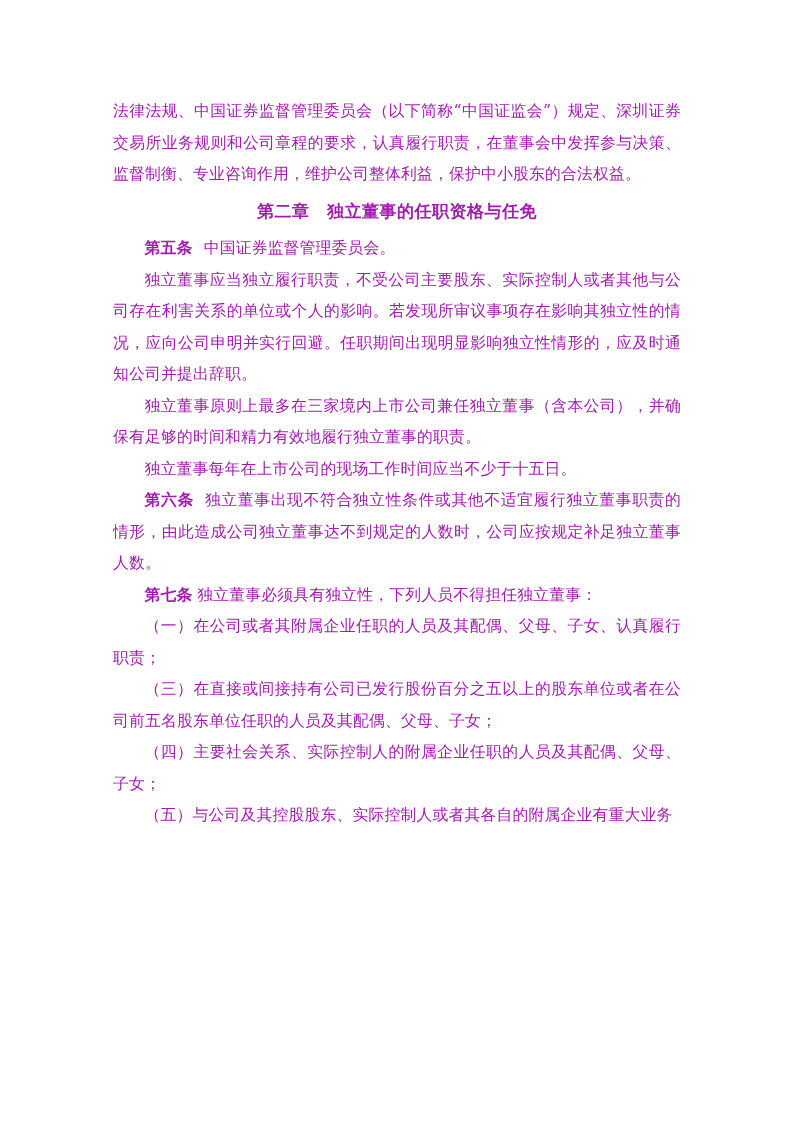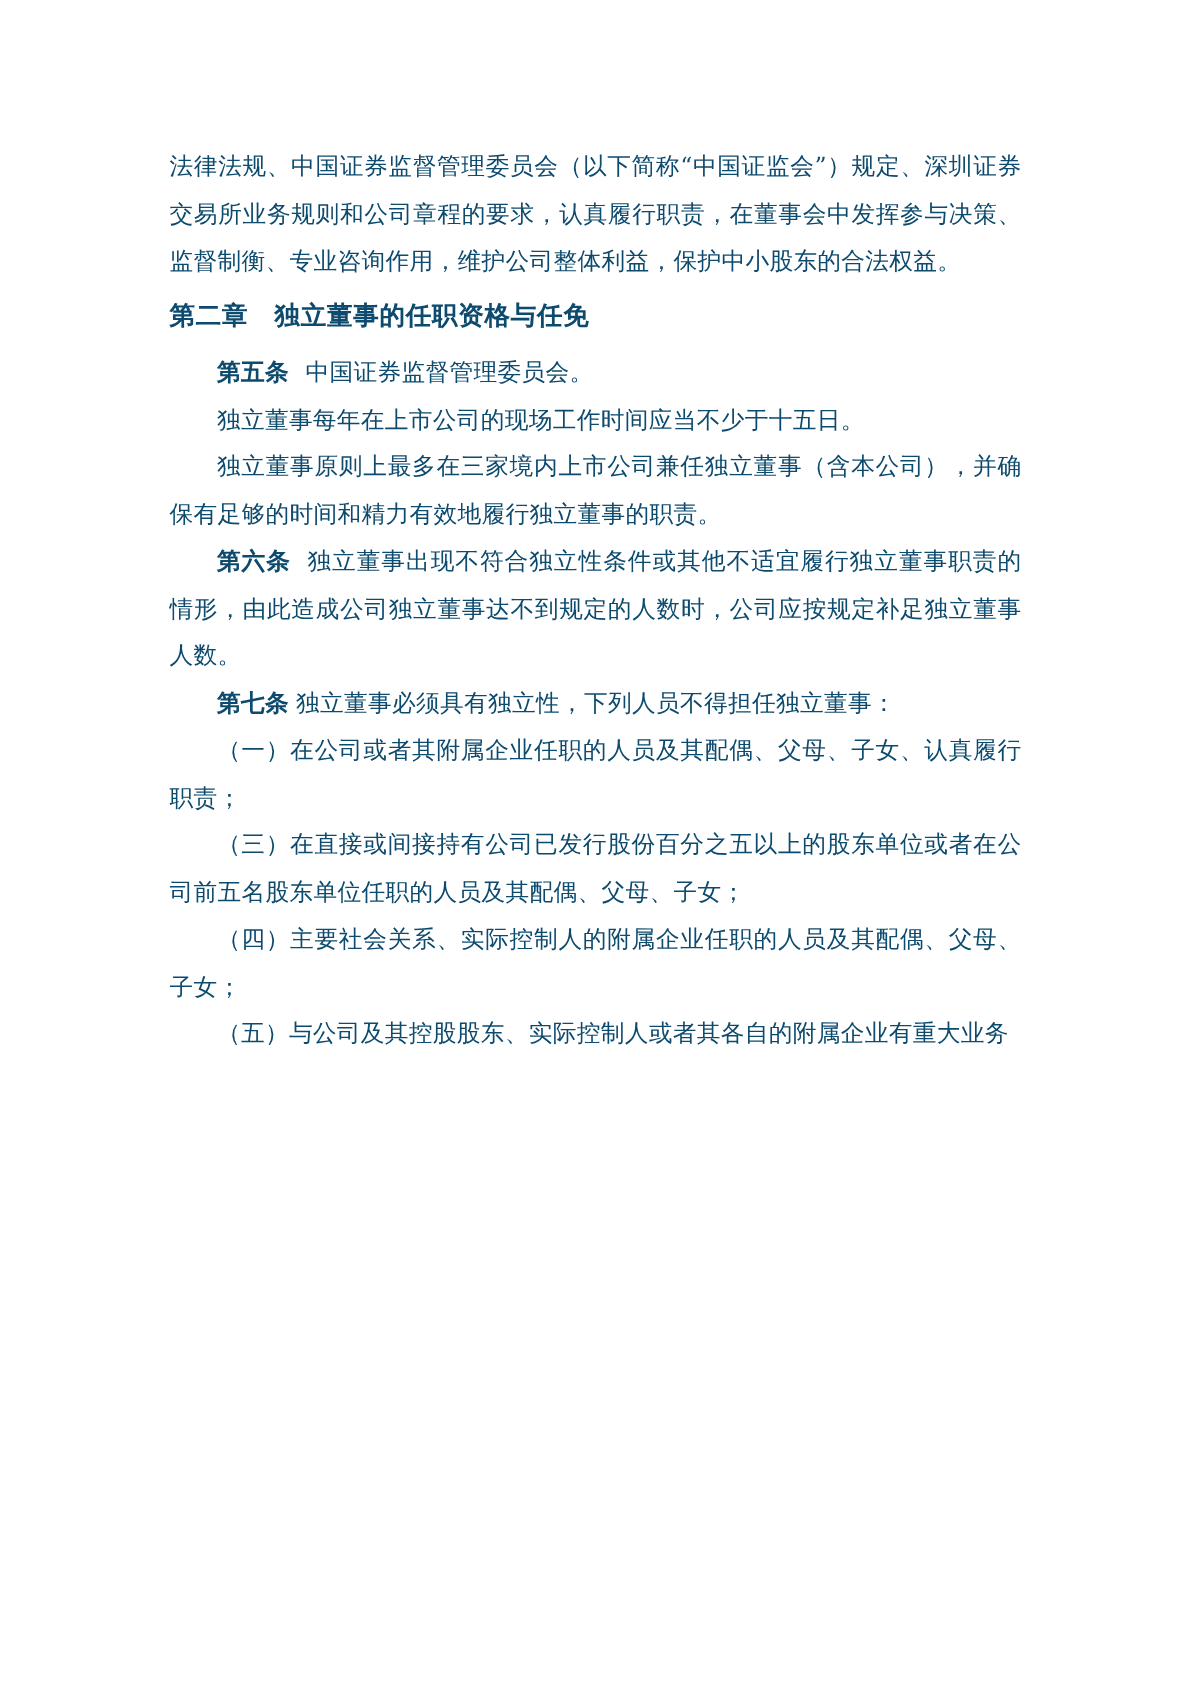--- a/index.html
+++ b/index.html
@@ -12,33 +12,34 @@
     width: 793px;
     height: 856px;
     margin: 0 auto;
     background: #ffffff;
     box-sizing: border-box;
     padding: 95px 112px 40px 113px;
     overflow: hidden;
     font-family: "DejaVu Serif", "Liberation Serif", serif;
     font-size: 15.8px;
     line-height: 31.5px;
-    color: #0c4a6e;
+    color: #a21caf;
   }
   .para {
     margin: 0;
     text-align: justify;
     text-justify: inter-character;
     letter-spacing: 0.2px;
   }
   .para.indent {
     text-indent: 2em;
   }
   .chapter-heading {
     margin: 6px 0 5px 0;
+    text-align: center;
     font-weight: bold;
     font-size: 17px;
     line-height: 31.5px;
     letter-spacing: 0.5px;
   }
   .article-label {
     font-weight: bold;
     margin-right: 0.7em;
   }
   .article-label.tight {
@@ -51,24 +52,25 @@
 <div class="page">
 
   <p class="para">法律法规、中国证券监督管理委员会（以下简称“中国证监会”）规定、深圳证券交易所业务规则和公司章程的要求，认真履行职责，在董事会中发挥参与决策、监督制衡、专业咨询作用，维护公司整体利益，保护中小股东的合法权益。</p>
 
   <p class="chapter-heading">第二章　独立董事的任职资格与任免</p>
 
   <p class="para indent">
     <span class="article-label">第五条</span><span>中国证券监督管理委员会。</span>
   </p>
 
+  <p class="para indent">独立董事应当独立履行职责，不受公司主要股东、实际控制人或者其他与公司存在利害关系的单位或个人的影响。若发现所审议事项存在影响其独立性的情况，应向公司申明并实行回避。任职期间出现明显影响独立性情形的，应及时通知公司并提出辞职。</p>
+
+  <p class="para indent">独立董事原则上最多在三家境内上市公司兼任独立董事（含本公司），并确保有足够的时间和精力有效地履行独立董事的职责。</p>
 
   <p class="para indent">独立董事每年在上市公司的现场工作时间应当不少于十五日。</p>
-
-  <p class="para indent">独立董事原则上最多在三家境内上市公司兼任独立董事（含本公司），并确保有足够的时间和精力有效地履行独立董事的职责。</p>
 
 
   <p class="para indent">
     <span class="article-label">第六条</span><span>独立董事出现不符合独立性条件或其他不适宜履行独立董事职责的情形，由此造成公司独立董事达不到规定的人数时，公司应按规定补足独立董事人数。</span>
   </p>
 
   <p class="para indent">
     <span class="article-label tight">第七条</span><span>独立董事必须具有独立性，下列人员不得担任独立董事：</span>
   </p>
 

